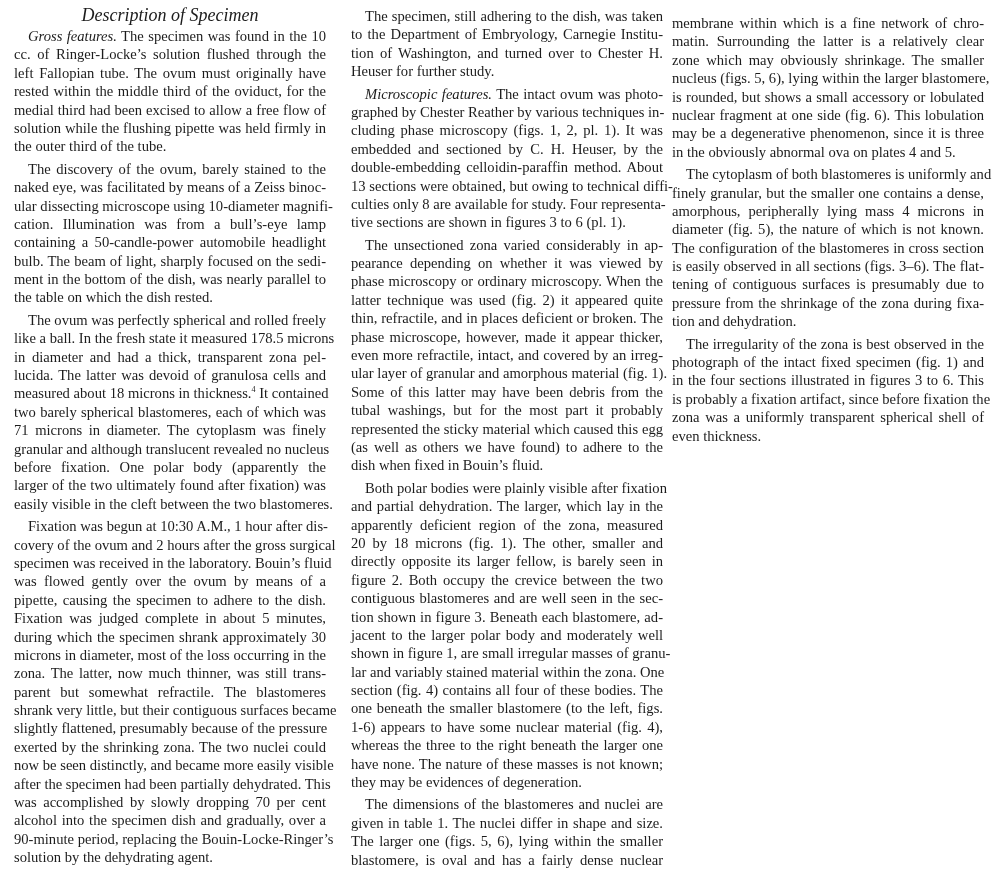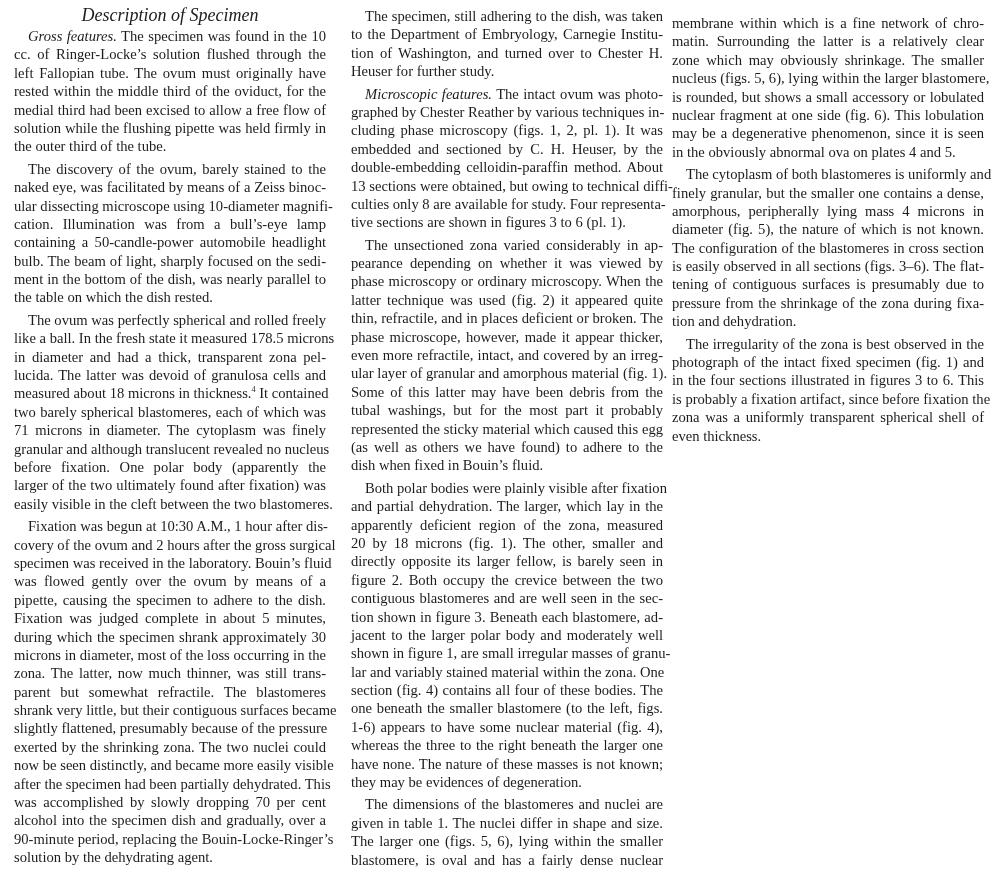--- a/index.html
+++ b/index.html
@@ -152,21 +152,21 @@
 </div>
 
 <div class="col col-3">
   <div class="first">
     <div class="line">membrane within which is a fine network of chro-</div>
     <div class="line">matin. Surrounding the latter is a relatively clear</div>
     <div class="line">zone which may obviously shrinkage. The smaller</div>
     <div class="line">nucleus (figs. 5, 6), lying within the larger blastomere,</div>
     <div class="line">is rounded, but shows a small accessory or lobulated</div>
     <div class="line">nuclear fragment at one side (fig. 6). This lobulation</div>
-    <div class="line">may be a degenerative phenomenon, since it is seen</div>
+    <div class="line">may be a degenerative phenomenon, since it is three</div>
     <div class="line last">in the obviously abnormal ova on plates 4 and 5.</div>
   </div>
   <div class="para-gap"></div>
   <div>
     <div class="line indent">The cytoplasm of both blastomeres is uniformly and</div>
     <div class="line">finely granular, but the smaller one contains a dense,</div>
     <div class="line">amorphous, peripherally lying mass 4 microns in</div>
     <div class="line">diameter (fig. 5), the nature of which is not known.</div>
     <div class="line">The configuration of the blastomeres in cross section</div>
     <div class="line">is easily observed in all sections (figs. 3–6). The flat-</div>

